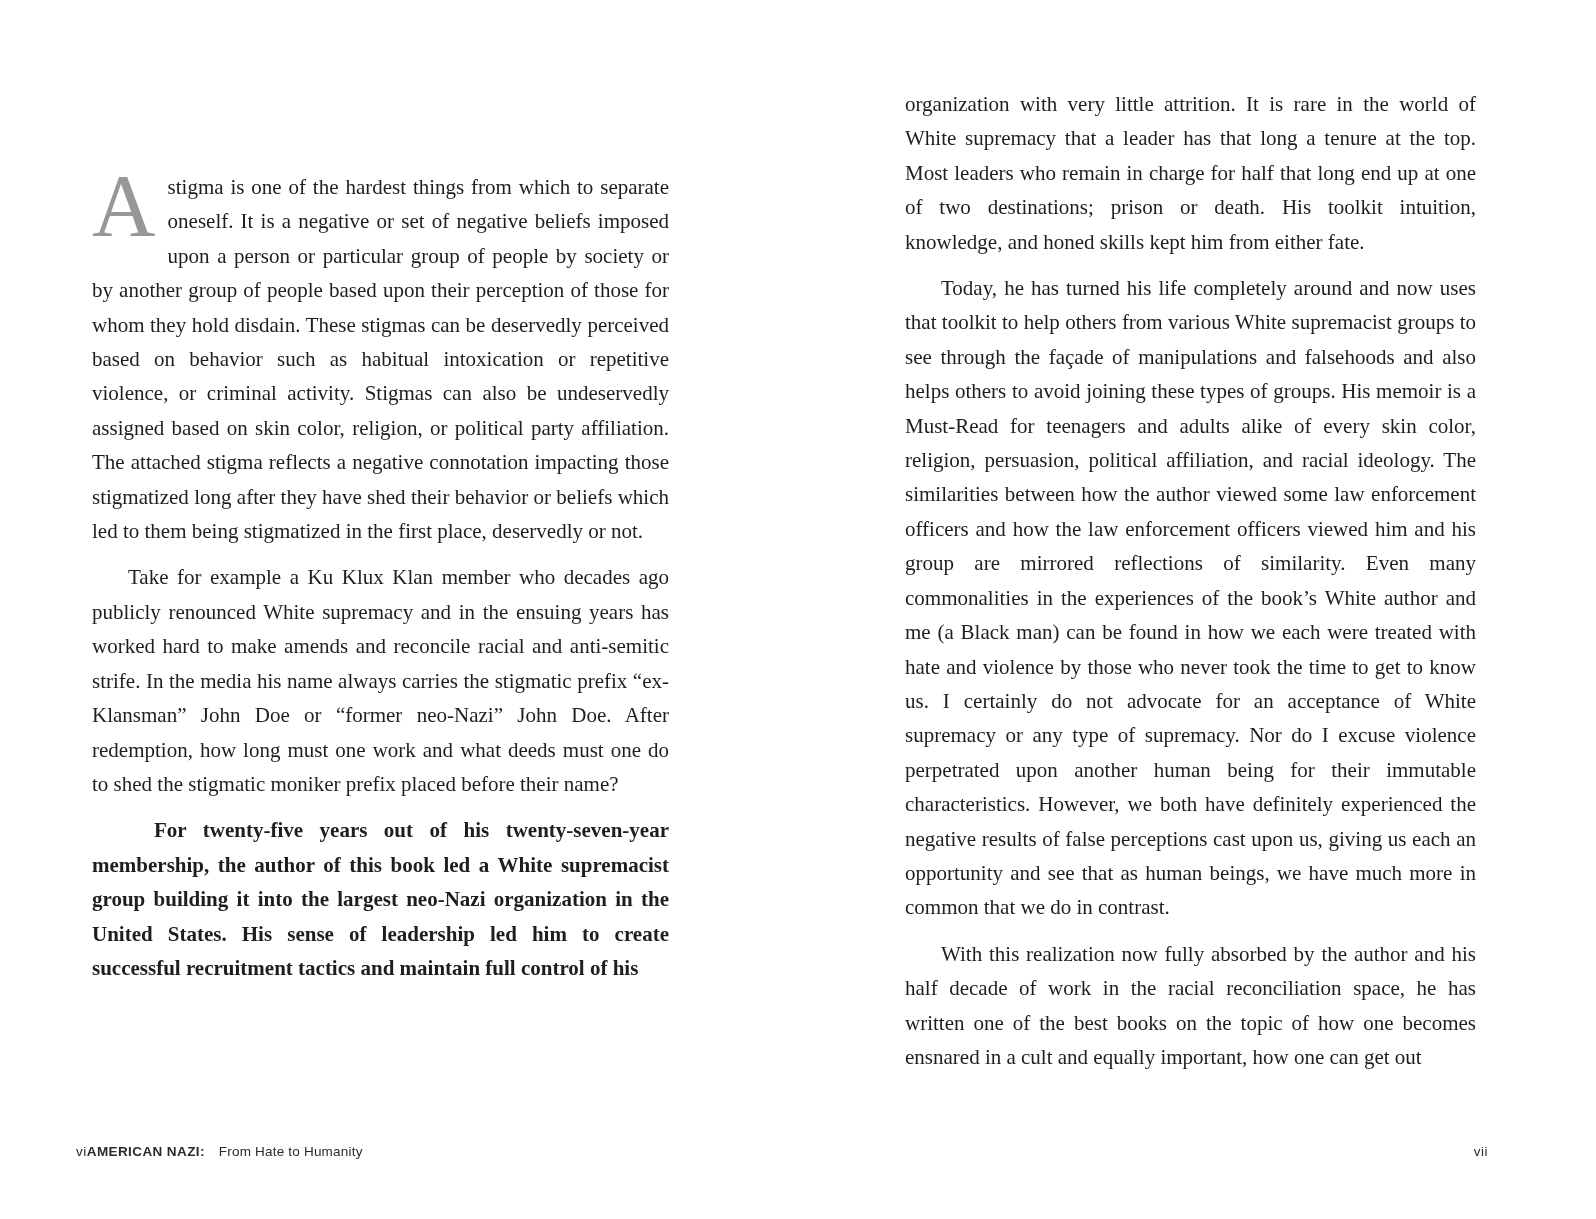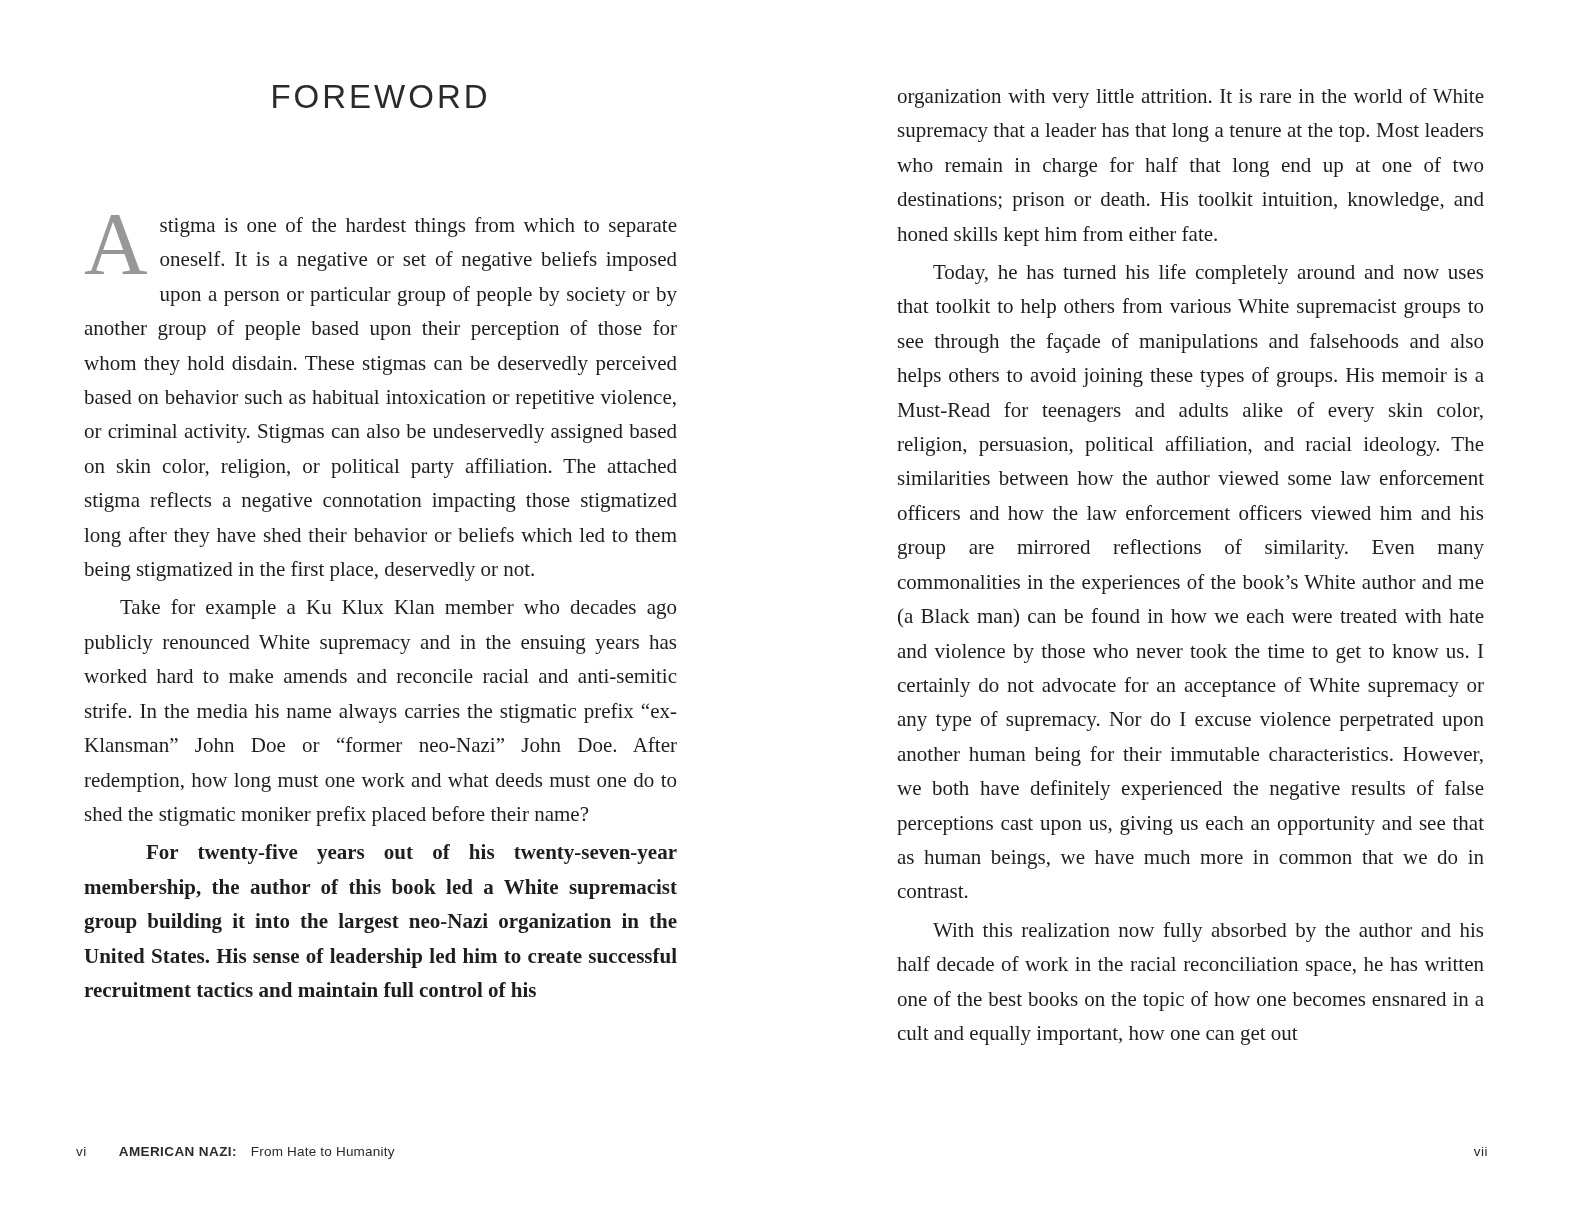--- a/index.html
+++ b/index.html
@@ -33,21 +33,21 @@
 
   .body-text {
     font-size: 21px;
     line-height: 34.4px;
     text-align: justify;
     color: #1e1e1e;
   }
   .page-left .body-text { margin-top: 92px; }
   .page-right .body-text { margin-top: -3px; }
 
-  .para { margin: 4px; }
+  .para { margin: 12px; }
   .para.indent    { text-indent: 36px; }
   .para.indent-lg { text-indent: 62px; font-weight: bold; }
 
   .dropcap {
     float: left;
     font-family: "Liberation Serif", serif;
     font-size: 88px;
     line-height: 67px;
     height: 67px;
     padding-right: 12px;
@@ -63,21 +63,20 @@
     height: 20px;
     font-family: "Liberation Sans", sans-serif;
     font-size: 13.5px;
     color: #2a2a2a;
   }
   .footer-left {
     position: absolute;
     left: 76px;
     display: flex;
     align-items: baseline;
-    gap: 32px;
   }
   .footer-right {
     position: absolute;
     right: 108px;
   }
   .book-title-bold {
     font-weight: 700;
     letter-spacing: 0.4px;
   }
   .book-title-rest {
@@ -85,21 +84,20 @@
     letter-spacing: 0.2px;
   }
   .page-num { letter-spacing: 0.5px; }
 </style>
 </head>
 <body>
 
 <div>
 
   <section class="page page-left">
-    <h1 class="chapter-title">FOREWORD</h1>
 
     <div class="body-text">
       <p class="para">
         <span class="dropcap">A</span><span>stigma is one of the hardest things from which to separate oneself. It is a negative or set of negative beliefs imposed upon a person or particular group of people by society or by another group of people based upon their perception of those for whom they hold disdain. These stigmas can be deservedly perceived based on behavior such as habitual intoxication or repetitive violence, or criminal activity. Stigmas can also be undeservedly assigned based on skin color, religion, or political party affiliation. The attached stigma reflects a negative connotation impacting those stigmatized long after they have shed their behavior or beliefs which led to them being stigmatized in the first place, deservedly or not.</span>
       </p>
       <p class="para indent">Take for example a Ku Klux Klan member who decades ago publicly renounced White supremacy and in the ensuing years has worked hard to make amends and reconcile racial and anti-semitic strife. In the media his name always carries the stigmatic prefix “ex-Klansman” John Doe or “former neo-Nazi” John Doe. After redemption, how long must one work and what deeds must one do to shed the stigmatic moniker prefix placed before their name?</p>
       <p class="para indent-lg">For twenty-five years out of his twenty-seven-year membership, the author of this book led a White supremacist group building it into the largest neo-Nazi organization in the United States. His sense of leadership led him to create successful recruitment tactics and maintain full control of his</p>
     </div>
   </section>
 

